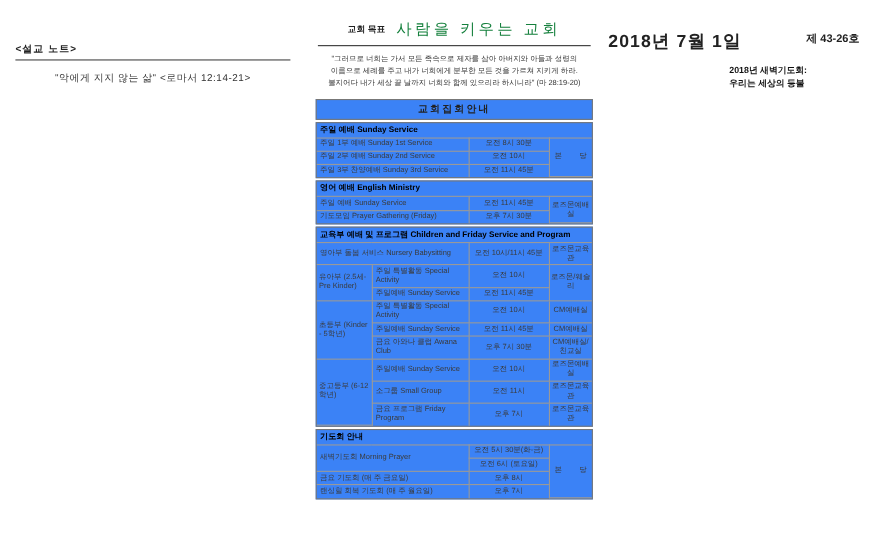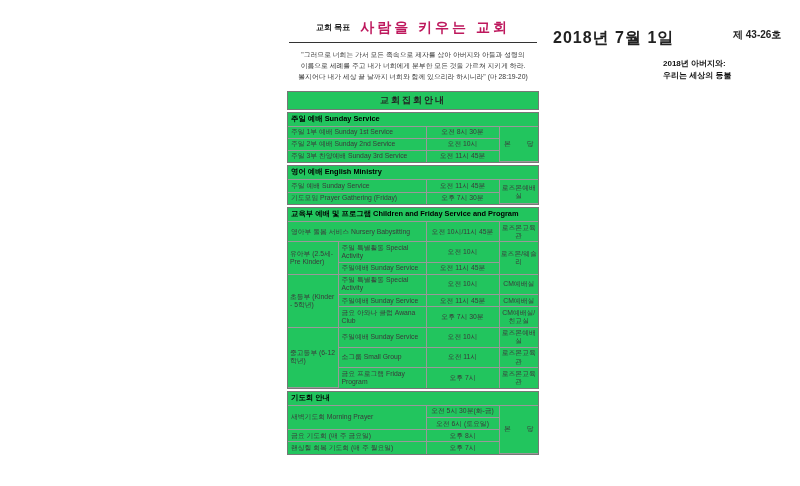--- a/index.html
+++ b/index.html
@@ -14,48 +14,52 @@
 
   
   .date { position:absolute; left:553px; top:28px; font-size:16px; font-weight:bold; letter-spacing:1px; }
   .issue { position:absolute; left:733px; top:28px; font-size:10px; font-weight:bold;text-align:right; }
   .motto { position:absolute; left:663px; top:58px; font-size:8px; font-weight:bold; line-height:1.55; color:#111; }
 
   
   .center-col { position:absolute; left:287px; top:18px; width:252px; }
   .goal-line { text-align:center; white-space:nowrap; }
   .goal-label { font-size:8px; font-weight:bold; margin-right:10px; vertical-align:2px; }
-  .goal-title { font-size:14px; letter-spacing:3px; color:#be185d;font-weight:bold; }
+  .goal-title { font-size:14px; letter-spacing:3px; color:#15803d; }
   .goal-rule { border:0; border-top:1.5px solid #333; margin:5px 2px 7px; }
   .quote { font-size:6.8px; line-height:1.6; text-align:center; color:#333; }
 
   .bulletin { margin-top:8px; }
-  .box { border:1px solid #777; margin-bottom:2px; background:#22c55e; }
+  .box { border:1px solid #777; margin-bottom:2px; background:#3b82f6; }
   .box-title { text-align:center; font-weight:bold; font-size:9px; padding:2px 0; letter-spacing:2px; }
   table { width:100%; border-collapse:collapse; table-layout:fixed; }
   td { border:1px solid #999; font-size:6.8px; line-height:1.2; padding:1.5px 3px; color:#3a3a3a; overflow:hidden; }
   tr td:first-child { border-left:0; }
   tr td:last-child { border-right:0; }
   tr:first-child td { border-top:0; }
   tr:last-child td { border-bottom:0; }
   td.hdr { font-weight:bold; color:#000; font-size:7.4px; padding:2px 3px; }
   td.time, td.loc { text-align:center; padding:1.5px 1px; }
   td.grp { padding:1.5px 2px; }
   .spread { word-spacing:14px; }
 </style>
 </head>
 <body>
 
 <div class="page">
 
+  <div class="left-col">
+    <div class="sermon-note">&lt;설교 노트&gt;</div>
+    <div class="sermon-title">"악에게 지지 않는 삶" &lt;로마서 12:14-21&gt;</div>
+  </div>
 
   <div class="date">2018년 7월 1일</div>
   <div class="issue">제 43-26호</div>
   <div class="motto">
-    <div>2018년 아버지와:</div>
+    <div>2018년 새벽기도회:</div>
     <div>우리는 세상의 등불</div>
   </div>
 
   <div class="center-col">
     <div class="goal-line">
       <span class="goal-label">교회 목표</span><span class="goal-title">사람을 키우는 교회</span>
     </div>
     <hr class="goal-rule">
     <div class="quote">
       <div>"그러므로 너희는 가서 모든 족속으로 제자를 삼아 아버지와 아들과 성령의</div>

